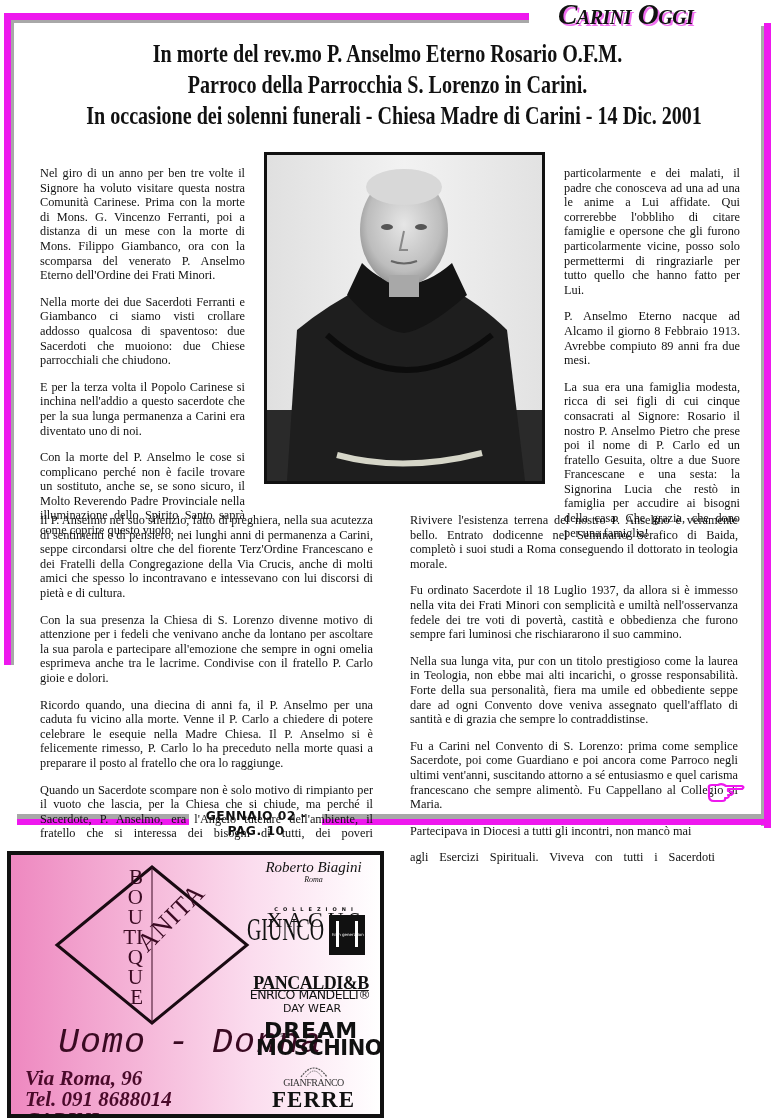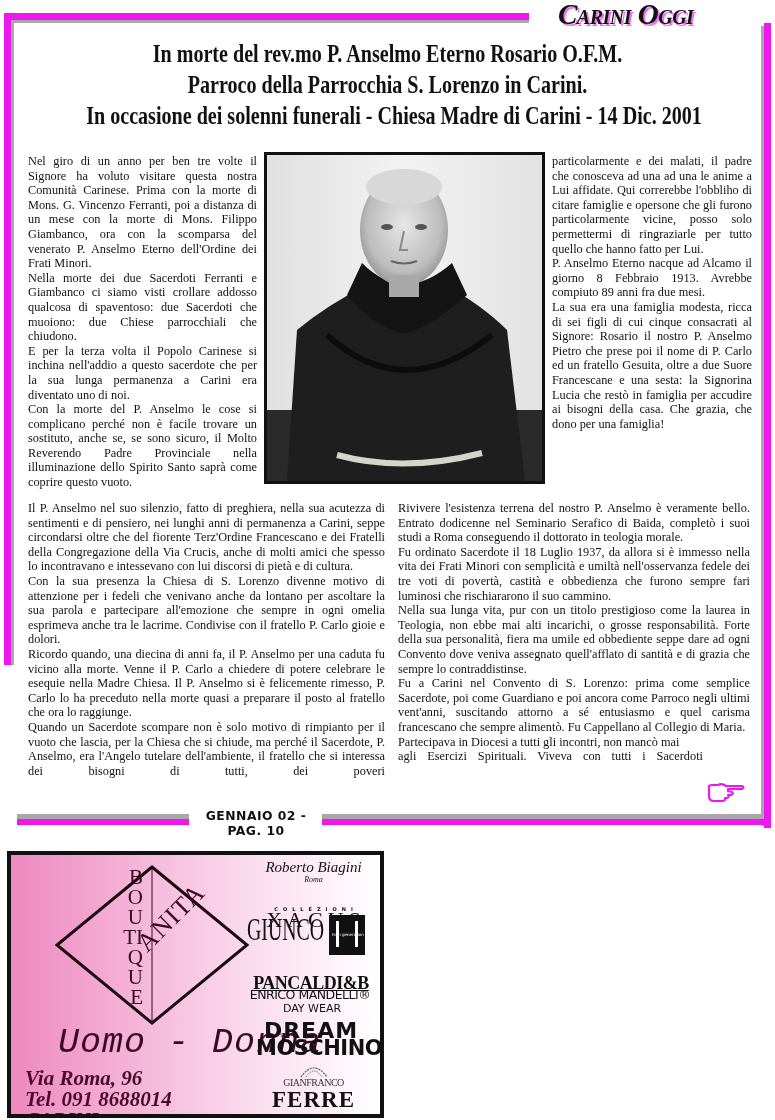--- a/index.html
+++ b/index.html
@@ -26,21 +26,21 @@
               text-shadow:2px 2px 0 #f070f0; font-variant:small-caps; }
 
   .headline { position:absolute; left:20px; width:735px; top:38px; text-align:center;
               font-family:"Liberation Serif", serif; font-weight:bold; font-size:24.5px; line-height:31px;
               transform:scaleX(0.82); transform-origin:center top; }
   .headline div { white-space:nowrap; }
 
   
   .txt { position:absolute; font-size:12.3px; line-height:14.6px; text-align:justify;
          font-family:"Liberation Serif", serif; color:#111; }
-  .txt p { margin:0;font-family:Liberation Serif, serif; }
+  .txt p { margin:12px;font-family:Liberation Serif, serif; }
   .txt p.last { text-align-last:justify; }
   #col-left  { left:28px;  top:154px; width:229px; }
   #col-right { left:552px; top:154px; width:200px; }
   #bottom-left  { left:28px;  top:501px; width:357px; }
   #bottom-right { left:398px; top:501px; width:352px; }
 
   .photo { position:absolute; left:264px; top:152px; width:281px; height:332px;
            border:3px solid #111; box-sizing:border-box; background:#e4e4e4; overflow:hidden; }
 
   .pointer { position:absolute; left:706px; top:782px; width:40px; height:22px; }

